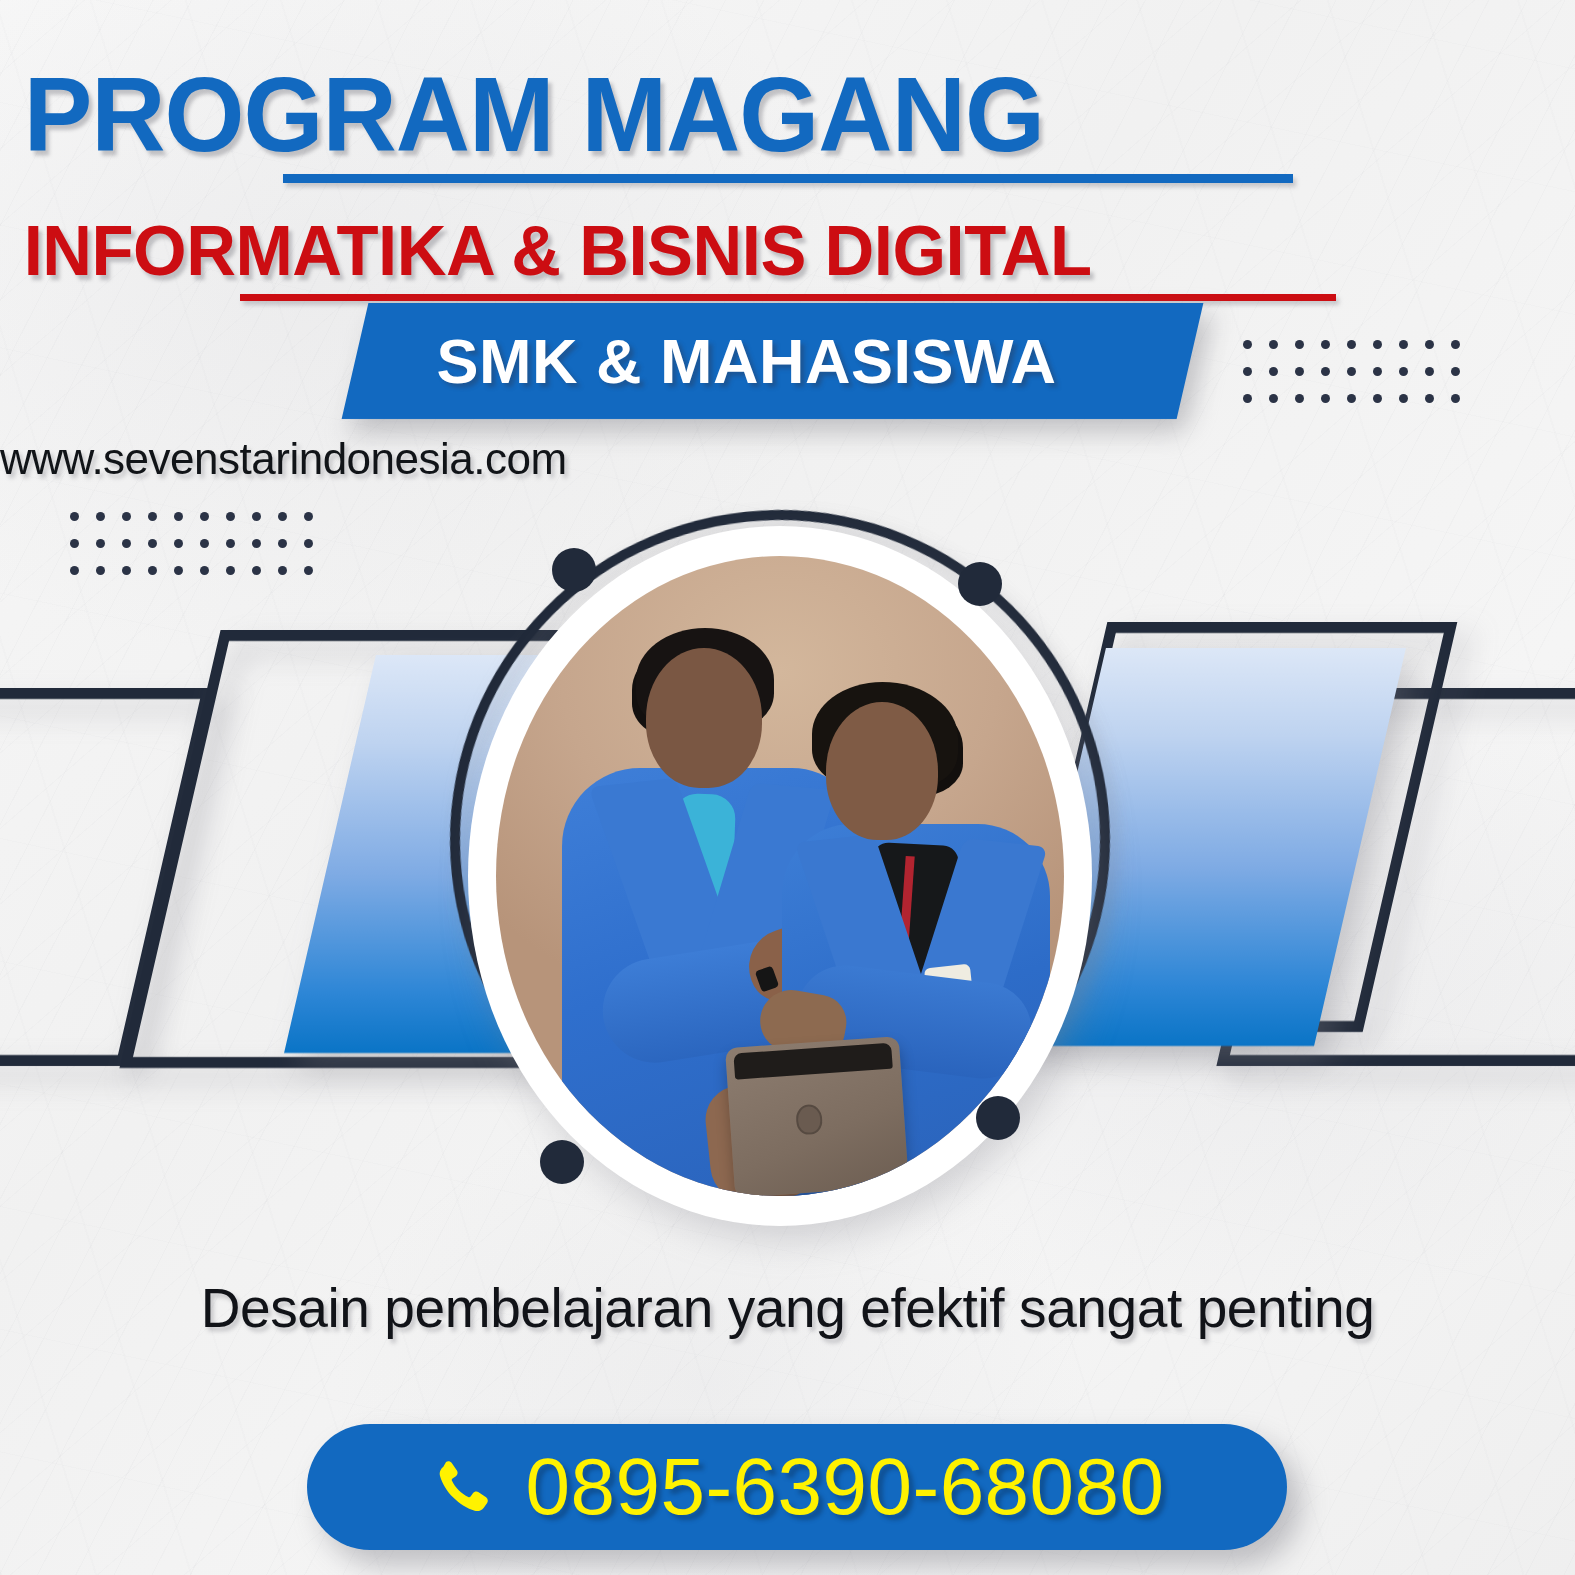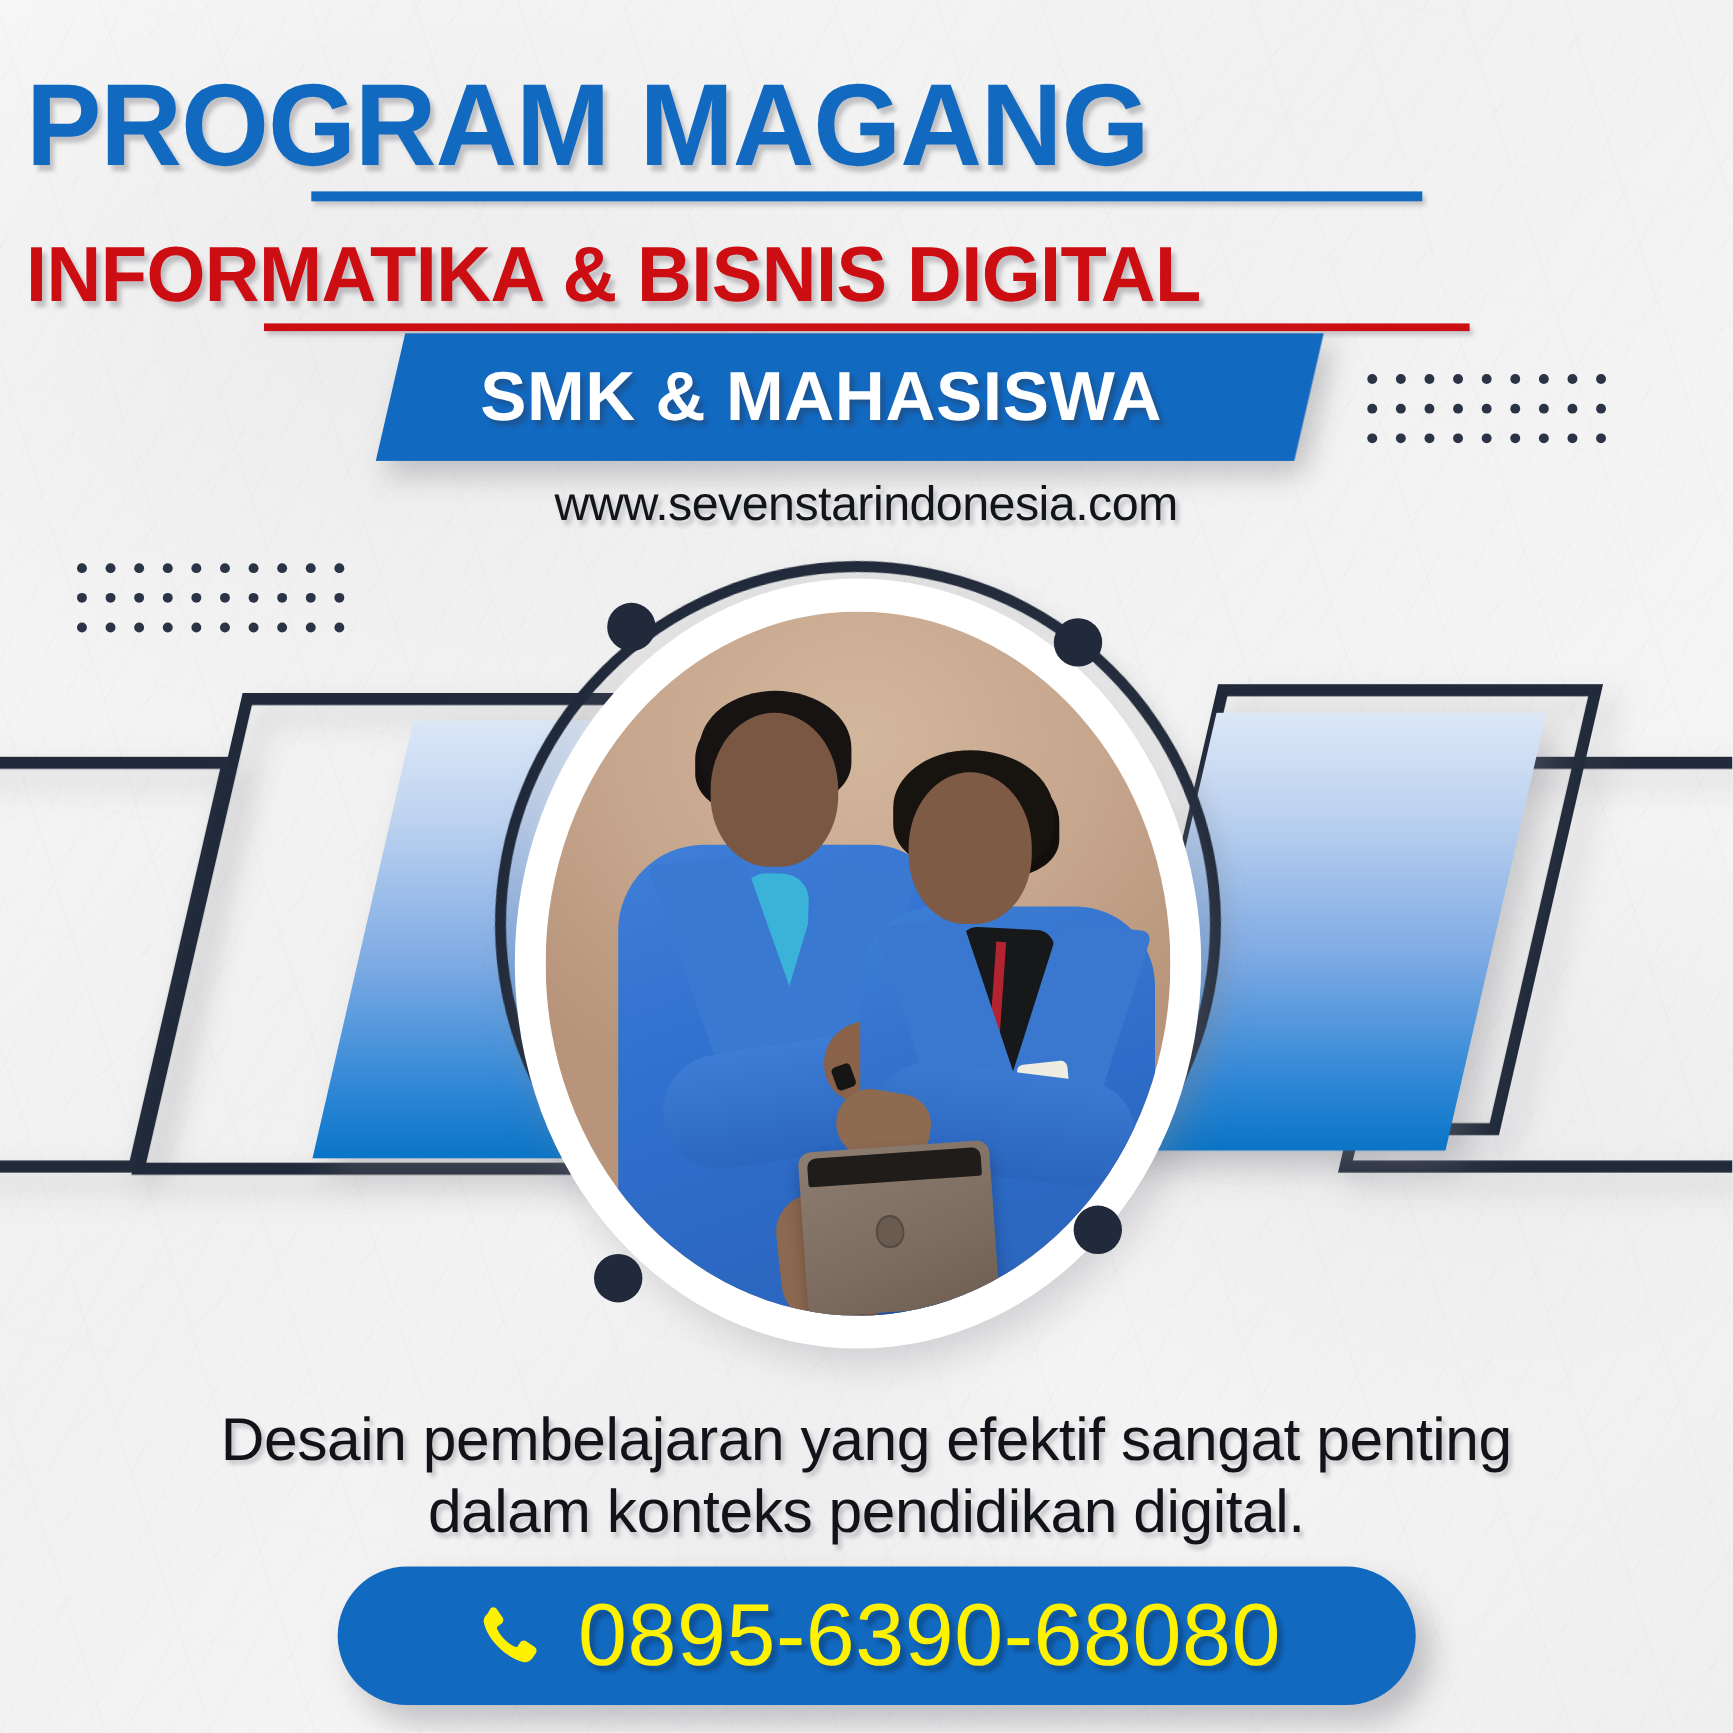--- a/index.html
+++ b/index.html
@@ -135,21 +135,21 @@
     display:flex; align-items:center; justify-content:center;
     font-size:63px; font-weight:bold; color:#ffffff;
     letter-spacing:.5px;
     text-shadow:4px 4px 4px rgba(40,60,90,.42);
     padding-right:52px;
   }
 
   
   #website{
     position:absolute; left:0; top:434px; width:100%;
-    text-align:center; z-index:7;
+    text-align:left; z-index:7;
     font-size:44px; color:#111418;
     letter-spacing:-.5px;
     text-shadow:3px 4px 4px rgba(130,130,138,.42);
   }
 
   
   #photo-zone{
     position:absolute;
     left:430px; top:500px;
     width:700px; height:760px;
@@ -509,21 +509,20 @@
     </div>
 
     <div class="ring-dot rd-tl"></div>
     <div class="ring-dot rd-tr"></div>
     <div class="ring-dot rd-bl"></div>
     <div class="ring-dot rd-br"></div>
   </div>
 
   <div id="tagline">
     <div>Desain pembelajaran yang efektif sangat penting</div>
-    <div>dalam konteks pendidikan digital.</div>
   </div>
 
   <div id="phone-pill">
     <svg id="phone-icon" viewBox="0 0 24 24" aria-hidden="true">
       <path fill="#fff200" d="M6.6 2.3c.7-.5 1.7-.3 2.2.4l2 2.9c.5.7.3 1.7-.4 2.2l-1.3.9c-.3.2-.4.6-.2.9.6 1.3 1.5 2.6 2.6 3.7 1.1 1.1 2.4 2 3.7 2.6.3.2.7.1.9-.2l.9-1.3c.5-.7 1.5-.9 2.2-.4l2.9 2c.7.5.9 1.5.4 2.2l-1.3 1.8c-.8 1.1-2.2 1.6-3.5 1.2-2.9-.8-5.8-2.6-8.3-5.1C6.9 13.6 5.1 10.7 4.3 7.8c-.4-1.3.1-2.7 1.2-3.5l1.1-2z"></path>
     </svg>
     <span id="phone-number">0895-6390-68080</span>
   </div>
 
 </div>

